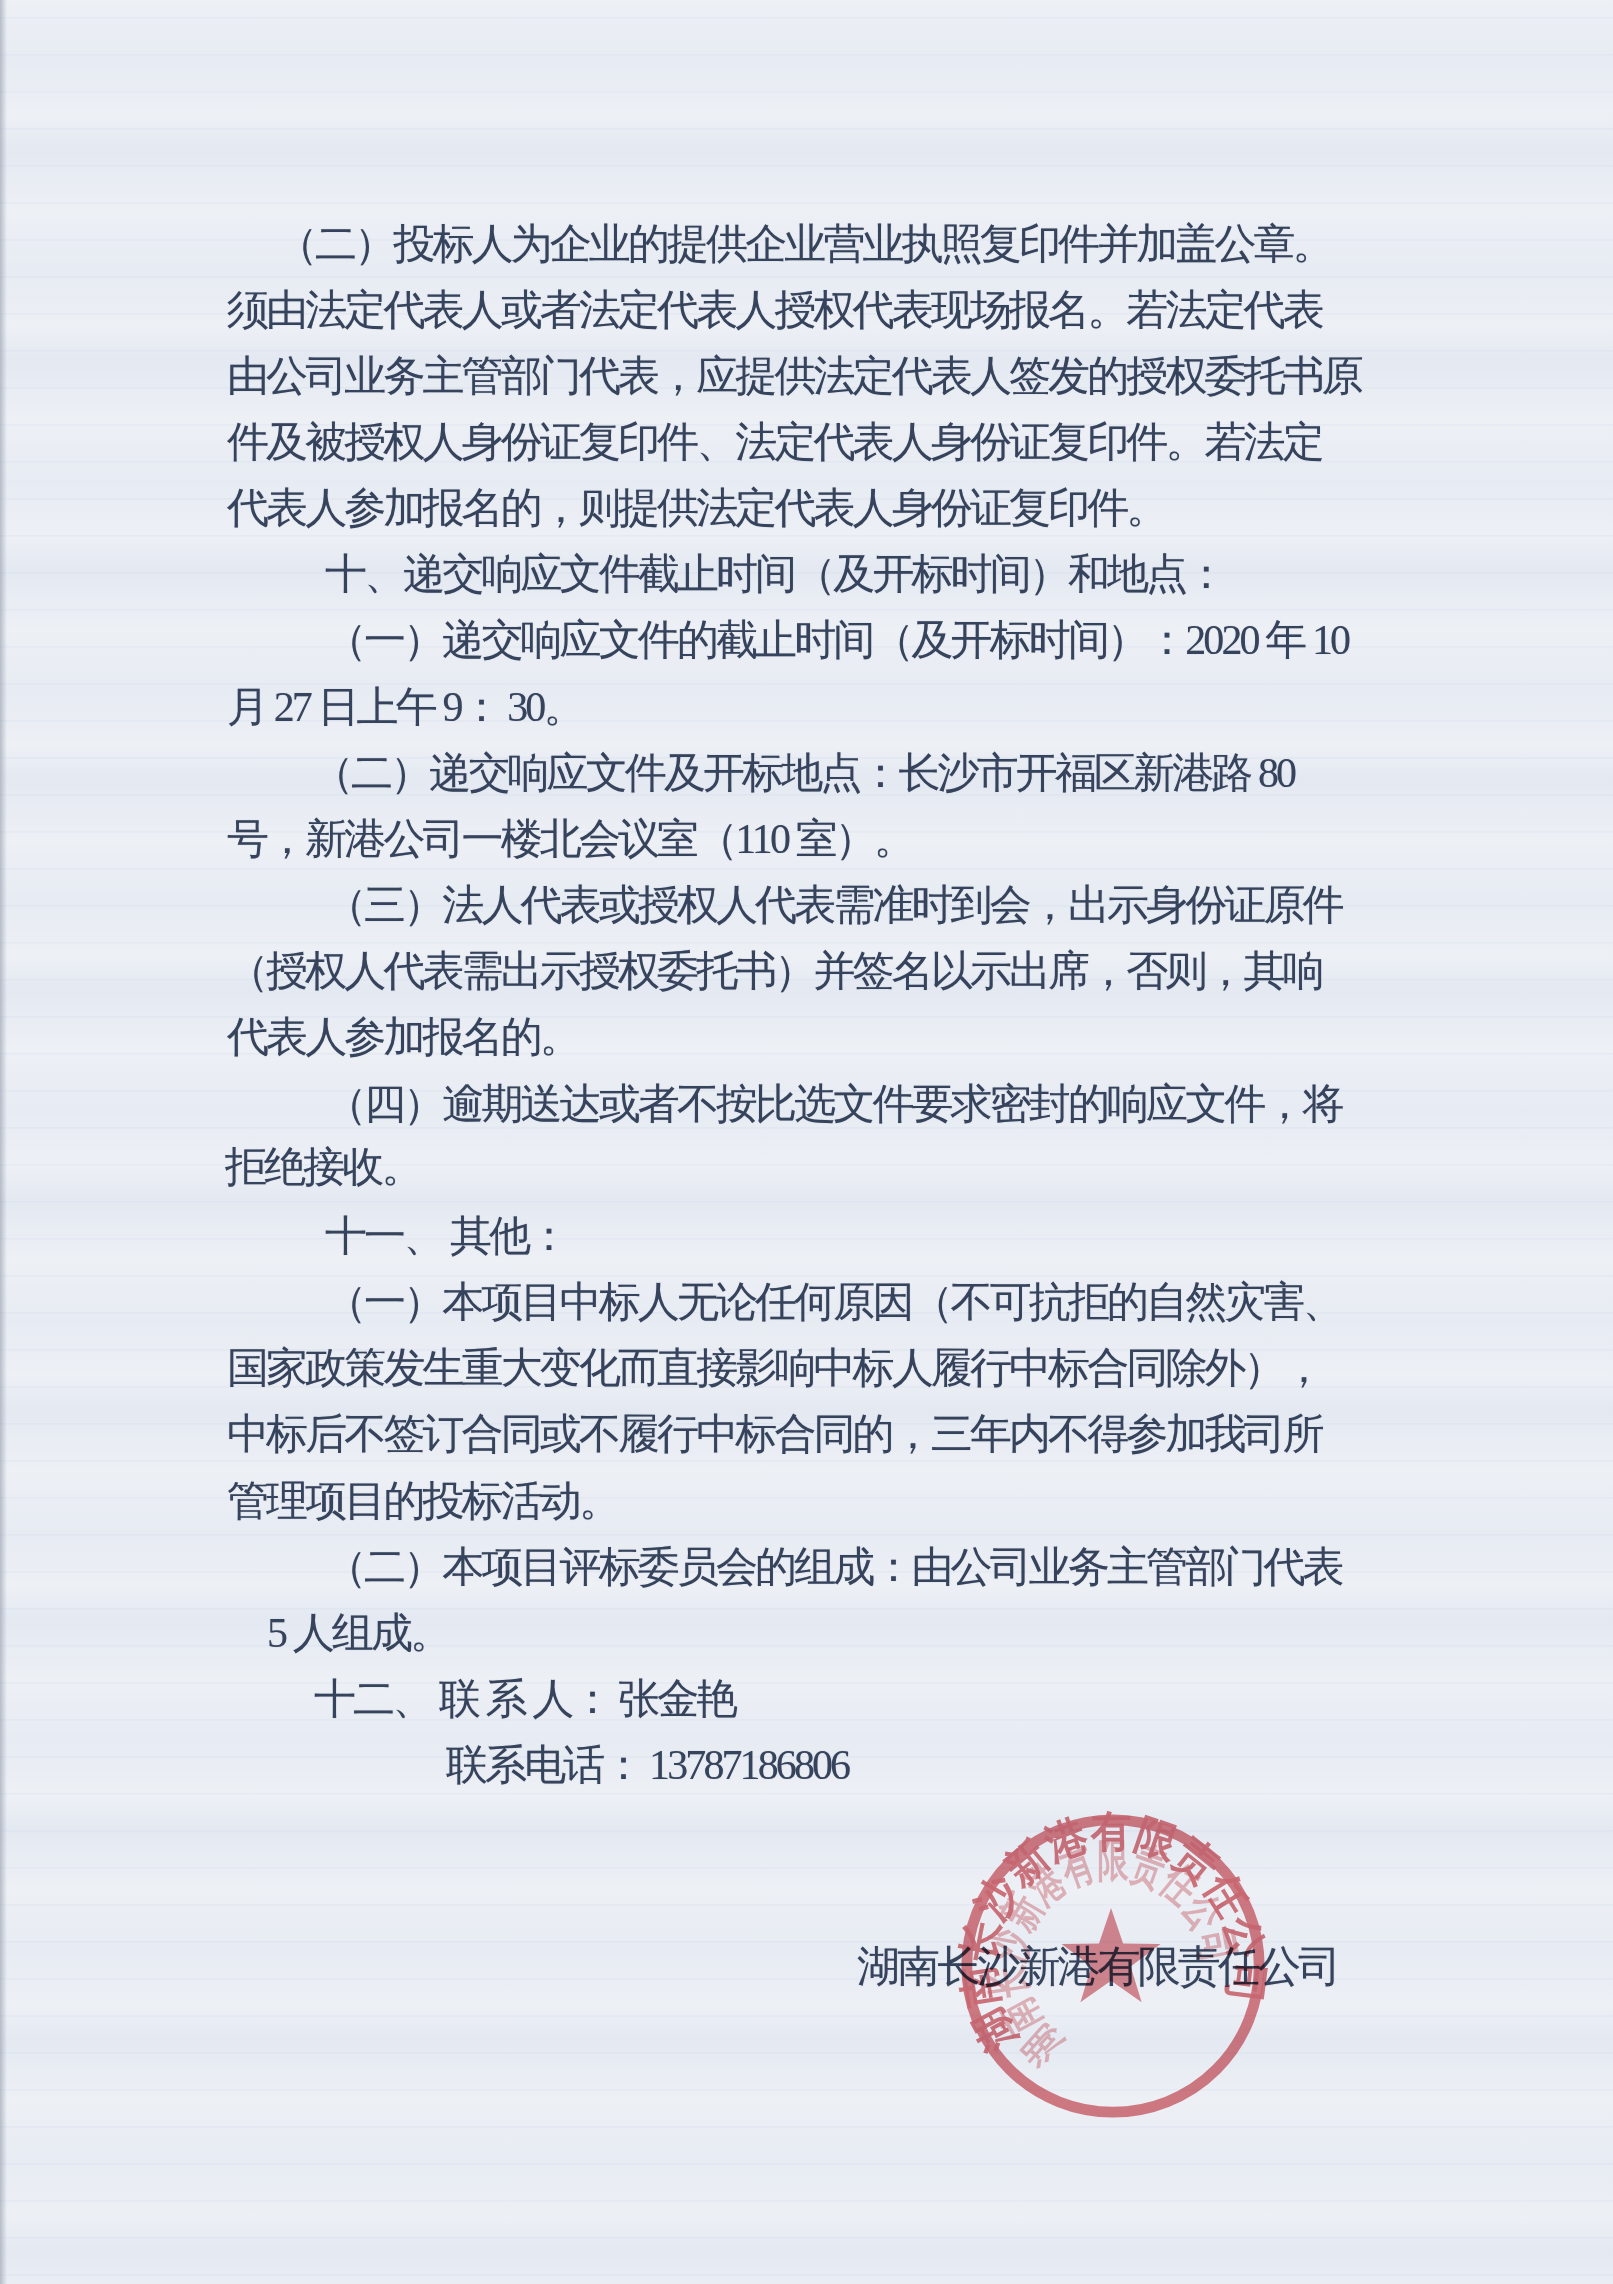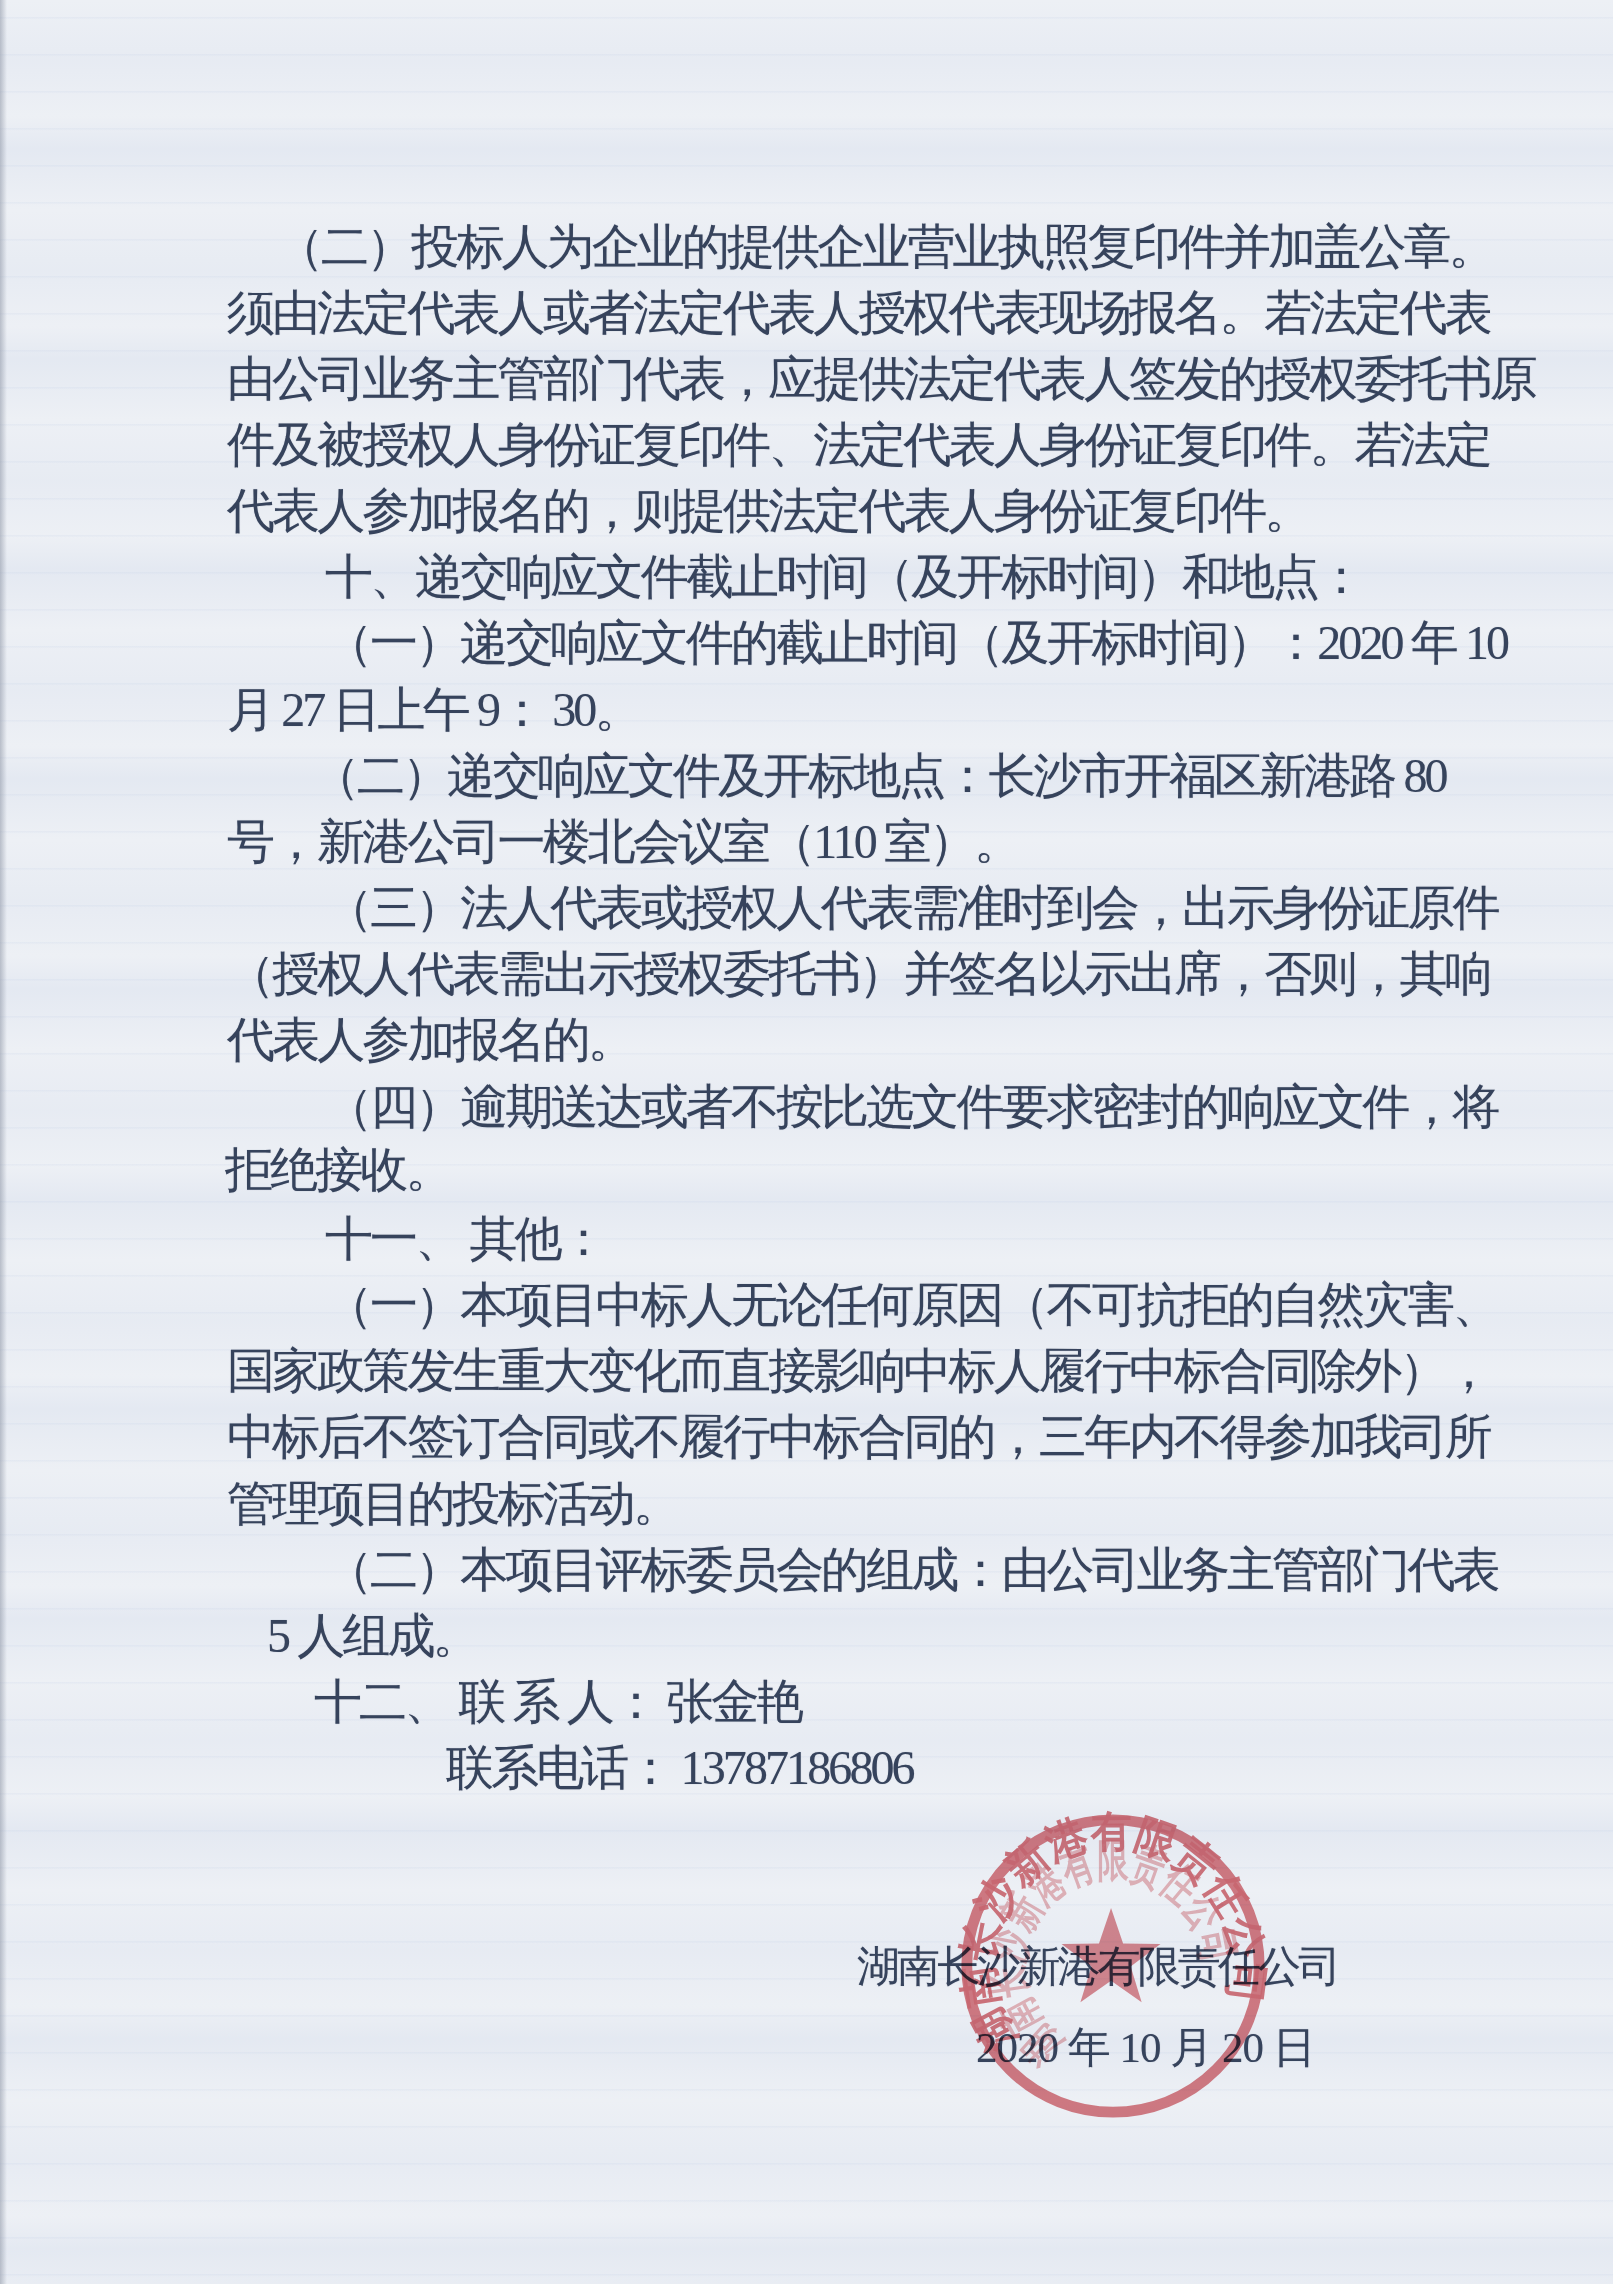--- a/index.html
+++ b/index.html
@@ -28,21 +28,21 @@
   }
   
   .page::after{
     content:'';
     position:absolute;left:0;top:0;width:6.9px;height:100%;
     background:linear-gradient(90deg,rgba(140,148,164,0.55),rgba(140,148,164,0));
     pointer-events:none;
   }
   .bl{
     position:absolute;
-    font-size:48px;
+    font-size:42px;
     line-height:1.05;
     letter-spacing:-2.9px;
     white-space:pre;
     text-shadow:0 0 1px rgba(54,67,92,0.35);
     text-align:right;
   }
   .sig{
     position:absolute;
     font-size:43px;
     line-height:1.05;
@@ -91,21 +91,20 @@
       <div class="bl" style="top: 1412px; left: 227px;">中标后不签订合同或不履行中标合同的，三年内不得参加我司所</div>
       <div class="bl" style="top: 1479px; left: 227px;">管理项目的投标活动。</div>
       <div class="bl" style="top: 1545px; left: 325px;">（二）本项目评标委员会的组成：由公司业务主管部门代表</div>
       <div class="bl" style="top: 1611px; left: 227px; margin-left: 40px;">5 人组成。</div>
       <div class="bl" style="top: 1677px; left: 314px;">十二、 联 系 人： 张金艳</div>
       <div class="bl" style="top: 1743px; left: 446px;">联系电话： 13787186806</div>
     </div>
 
   <div class="sig" id="sig-company">湖南长沙新港有限责任公司</div>
 
-  <div class="sig" id="sig-date">2020 年 10 月 20 日</div>
 
   <svg class="stamp" viewBox="0 0 320 326">
     <defs>
       <path id="ringPath" d="M 54.3 224 A 122 122 0 1 1 265.7 224" fill="none"></path>
       <path id="ghostPath" d="M 80.3 209 A 92 92 0 1 1 239.7 209" fill="none"></path>
     </defs>
 
     <circle cx="160" cy="163" r="149" fill="none" stroke="#d5626a" stroke-width="11" stroke-opacity="0.88"></circle>
 
     <polygon points="158,104 170.3,140 208.4,140.6 178,163.5 189.2,199.9 158,178 126.8,199.9 138,163.5 107.6,140.6 145.7,140" fill="#d5626a" fill-opacity="0.78"></polygon>

